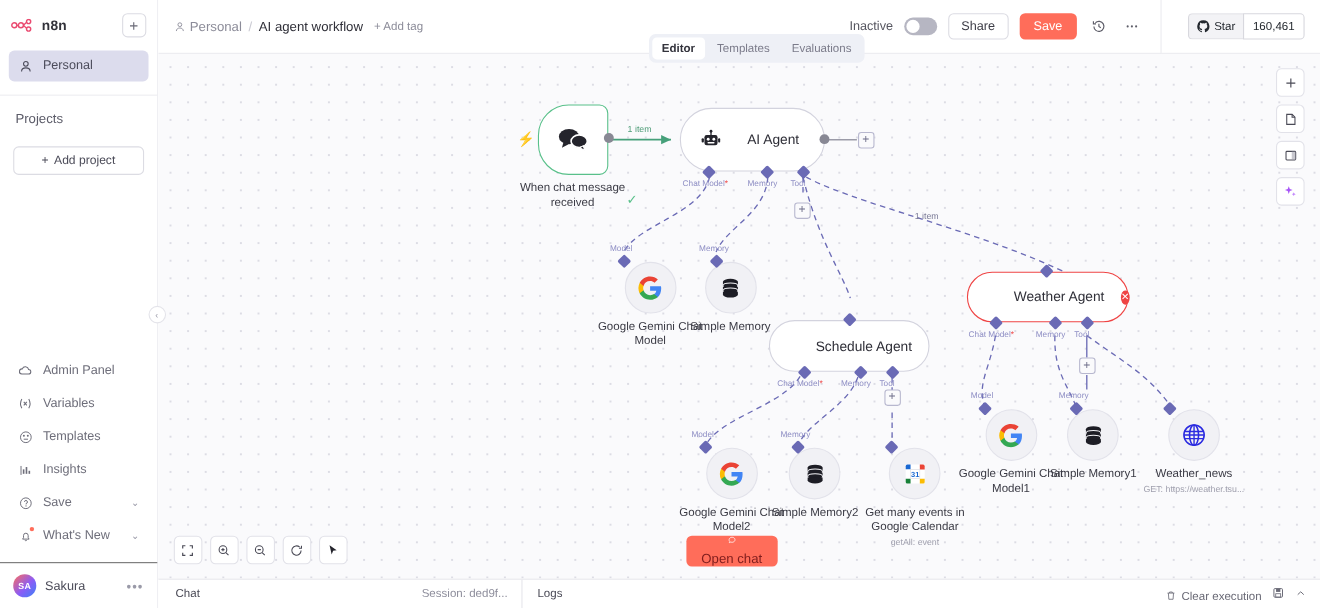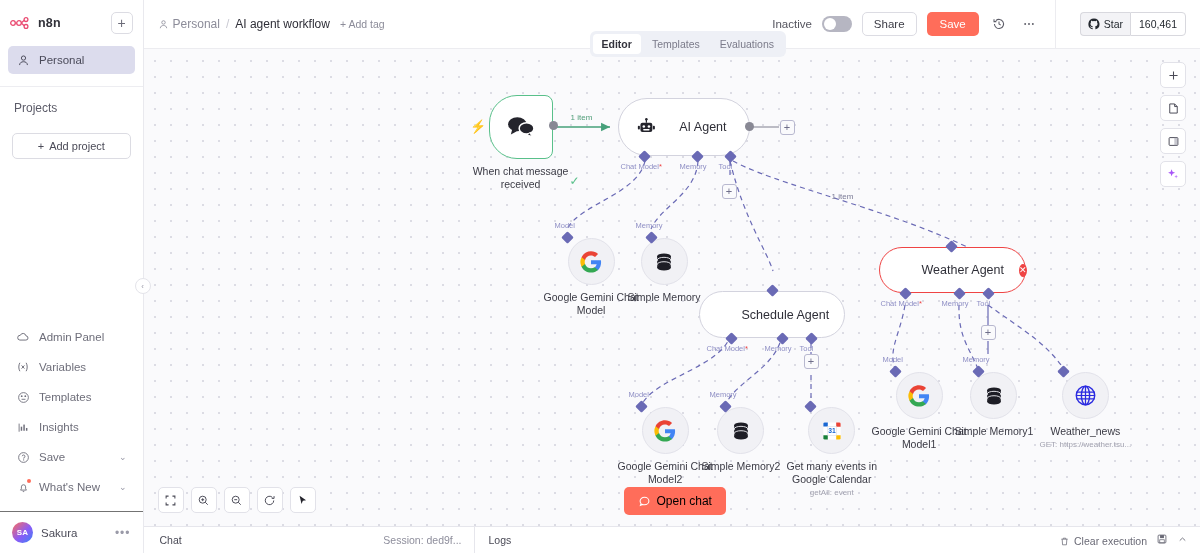--- a/index.html
+++ b/index.html
@@ -173,22 +173,22 @@
 
   
   .ltool { position: absolute; left: 14px; bottom: 13px; display: flex; gap: 7px; z-index: 12; }
   .ltool-btn {
     width: 26px; height: 26px; background: #fff; border: 1px solid #e2e2e9; border-radius: 5px;
     display: flex; align-items: center; justify-content: center; color: #4a4a56; font-size: 12px; cursor: pointer;
   }
 
   .openchat {
     position: absolute; left: 480px; bottom: 11px; height: 28px; padding: 0 14px;
-    background: #ff6d5a; color: #000000; border-radius: 5px; display: flex; align-items: center; gap: 6px;
-    font-size: 12px; cursor: pointer; z-index: 12;
+    background: #ff6d5a; color: #7f1d1d; border-radius: 5px; display: flex; align-items: center; gap: 6px;
+    font-size: 12px; cursor: pointer; z-index: 12; flex-direction: column;
   }
 
   
   .statusbar {
     height: 27px; background: #fff; border-top: 1px solid #e6e6ec;
     display: flex; align-items: center; font-size: 10.5px; color: #4a4a56; position: relative;
   }
   .sb-left { width: 330px; display: flex; align-items: center; padding-left: 16px; height: 27px; }
   .sb-session { margin-left: auto; padding-right: 12px; color: #8e8e9c; }
   .sb-vsep { width: 1px; height: 27px; background: #e6e6ec; }

